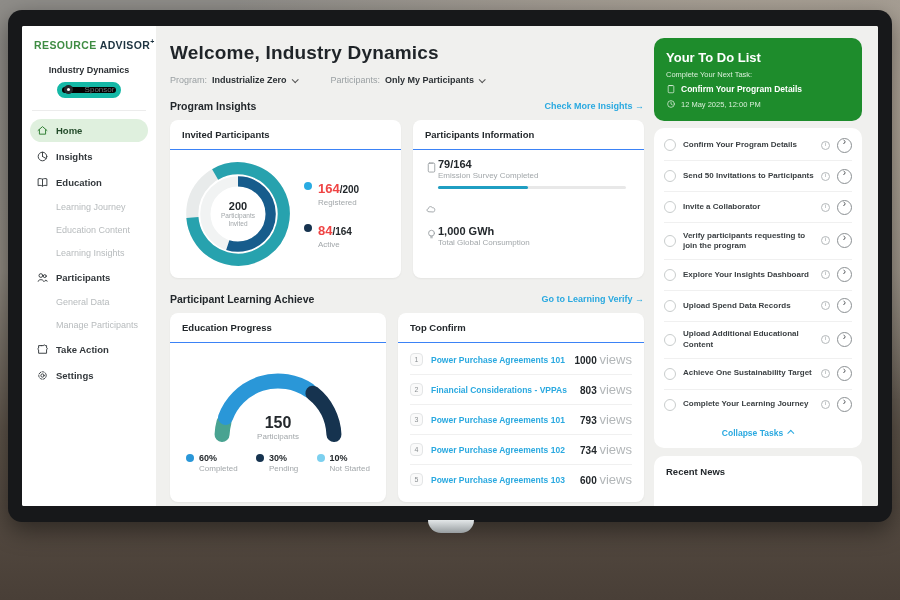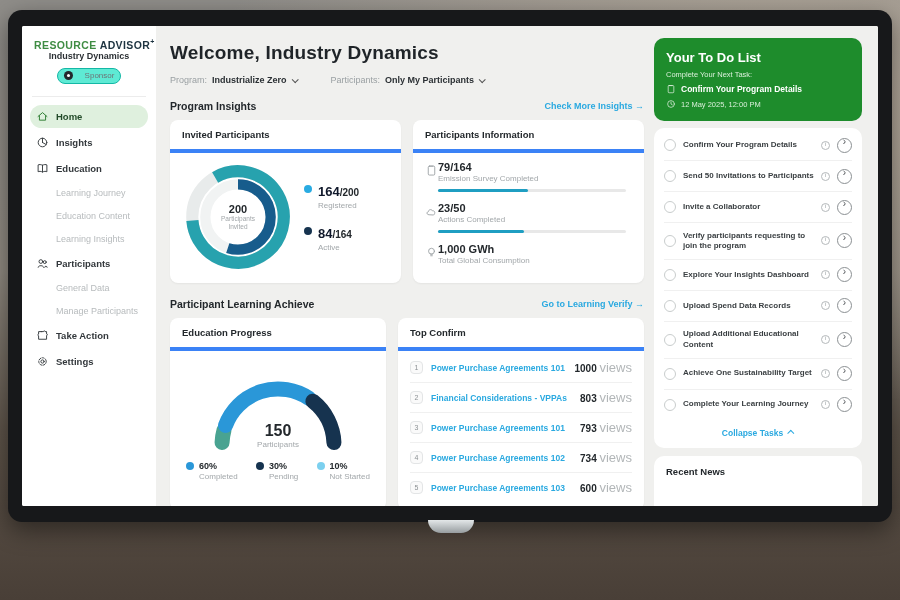--- a/index.html
+++ b/index.html
@@ -17,23 +17,23 @@
     box-shadow:0 8px 24px rgba(0,0,0,.45); }
   .stand-notch { position:absolute; left:428px; top:520px; width:46px; height:13px;
     background:linear-gradient(#e3e7e8,#979da0); border-radius:0 0 22px 22px; }
   .screen { width:100%; height:100%; background:#ffffff; display:flex; overflow:hidden;
     border-radius:2px; color:#23282c; }
 
   
   .sidebar { width:134px; flex:none; background:#fff; padding:12px 8px 0 8px; }
   .logo { font-size:10.5px; font-weight:bold; letter-spacing:.4px; text-align:left; padding-left:4px; white-space:nowrap; }
   .logo .p1 { color:#3f8c43; } .logo .p2 { color:#1d3340; } .logo sup { font-size:7px; color:#1d3340; }
-  .client { text-align:center; font-size:9px; font-weight:bold; color:#2b3034; }
-  .sponsor { margin:7px auto 0 auto; width:64px; height:16px; border:1px solid #14b8a6; border-radius:9px;
-    display:flex; align-items:center; justify-content:center; gap:12px; font-size:8px; color:#6d7376; background:#5eead4; }
+  .client { text-align:center; font-size:9px; font-weight:bold; color:#2b3034; margin-top:14px; }
+  .sponsor { margin:7px auto 0 auto; width:64px; height:16px; border:5px solid #14b8a6; border-radius:9px;
+    display:flex; align-items:center; justify-content:center; gap:12px; font-size:8px; color:#6d7376; background:#000000; }
   .sponsor .sdot { width:9px; height:9px; border-radius:50%; background:#23282c; position:relative; }
   .sponsor .sdot::after{ content:""; position:absolute; left:3px; top:3px; width:3px; height:3px; border-radius:50%; background:#fff; }
   .side-sep { height:1px; background:#ececec; margin:12px 2px 8px 2px; }
   .menu { list-style:none; }
   .menu li { display:flex; align-items:center; gap:7px; font-size:9.5px; font-weight:bold; color:#33383c;
     padding:5px 6px; margin-bottom:3px; border-radius:12px; cursor:pointer; }
   .menu li.active { background:#dff0de; color:#234b2a; }
   .menu li.sub { font-weight:normal; color:#b7bbbd; padding-left:26px; font-size:9px; }
   .micon { width:13px; height:13px; flex:none; display:block; }
   .micon path, .micon circle, .micon rect, .micon polyline { fill:none; stroke:#3a3f42; stroke-width:1.2; stroke-linecap:round; stroke-linejoin:round; }
@@ -53,33 +53,33 @@
     transform:rotate(45deg) translateY(-1px); display:inline-block; }
   .chev.up { transform:rotate(-135deg) translateY(-1px); }
 
   .sect-row { display:flex; justify-content:space-between; align-items:center; margin-top:15px; margin-bottom:8px; }
   .sect-title { font-size:10.5px; font-weight:bold; color:#23282c; }
   .sect-link { font-size:9px; font-weight:bold; color:#2aa9e0; cursor:pointer; }
   .sect-link::after { content:" \2192"; font-weight:bold; }
 
   .cards-row { display:flex; gap:12px; }
   .card { background:#fff; border-radius:8px; flex:1; box-shadow:0 1px 2px rgba(0,0,0,.05); overflow:hidden; }
-  .card-h { font-size:9.5px; font-weight:bold; color:#23282c; padding:9px 12px; border-bottom:4px solid #3b82f6; }
+  .card-h { font-size:9.5px; font-weight:bold; color:#23282c; padding:9px 12px; border-bottom:1px solid #3b82f6; }
   .card-b { padding:8px 12px; }
 
   
   .donut-wrap { display:flex; align-items:center; gap:10px; }
   .donut-box { position:relative; width:112px; height:112px; flex:none; }
   .donut-center { position:absolute; inset:0; display:flex; flex-direction:column; align-items:center; justify-content:center; text-align:center; }
   .donut-center .cv { font-size:11px; font-weight:bold; color:#23282c; }
   .donut-center .cl { font-size:6.5px; color:#a2a7aa; width:52px; line-height:1.3; }
   .legend-v { display:flex; flex-direction:column; gap:14px; }
   .leg-item { display:flex; gap:6px; align-items:flex-start; }
   .dot { width:8px; height:8px; border-radius:50%; margin-top:3px; flex:none; }
-  .leg-big { font-size:13px; font-weight:bold; color:#0f172a; }
+  .leg-big { font-size:13px; font-weight:bold; color:#ef4444; }
   .leg-small { font-size:10px; font-weight:bold; color:#23282c; }
   .leg-lab { font-size:8px; color:#a2a7aa; margin-top:1px; }
 
   
   .stat-row { display:flex; margin-bottom:10px; }
   .stat-icon { width:13px; height:13px; margin-top:3px; flex:none; }
   .stat-icon path, .stat-icon circle, .stat-icon rect { fill:none; stroke:#9aa0a3; stroke-width:1.1; stroke-linecap:round; stroke-linejoin:round; }
   .stat-val { font-size:11px; font-weight:bold; color:#23282c; }
   .stat-lab { font-size:8px; color:#a2a7aa; margin-top:1px; }
   .pbar { height:3px; background:#e8e8e8; border-radius:2px; margin-top:6px; width:188px; }
@@ -281,27 +281,20 @@
                   <div class="stat-lab">Emission Survey Completed</div>
                   <div class="pbar">
                       <div class="fill" style="width: 48%;"></div>
                     </div>
                 </div>
               </div>
               <div class="stat-row">
                 <svg class="stat-icon" viewBox="0 0 16 16">
                     <path d="M4.5 12 C1.8 12 1.8 8.4 4.2 8.2 C4.2 5.4 8.2 4.8 9.2 7.2 C12 6.6 13.2 10 11 12 Z"></path>
                   </svg>
-                <div>
-                  <div class="stat-val">23/50</div>
-                  <div class="stat-lab">Actions Completed</div>
-                  <div class="pbar">
-                      <div class="fill" style="width: 46%;"></div>
-                    </div>
-                </div>
               </div>
               <div class="stat-row">
                 <svg class="stat-icon" viewBox="0 0 16 16">
                     <circle cx="8" cy="6.4" r="3.6"></circle>
                     <path d="M6.8 10 H9.2 M7 12 H9"></path>
                   </svg>
                 <div>
                   <div class="stat-val">1,000 GWh</div>
                   <div class="stat-lab">Total Global Consumption</div>
                 </div>

